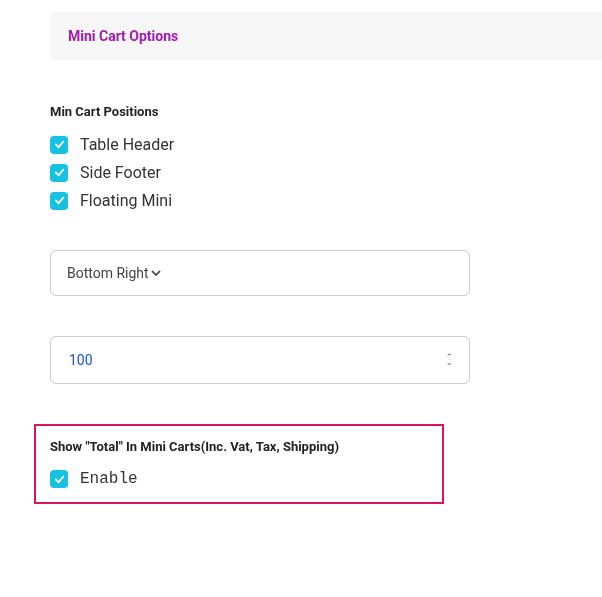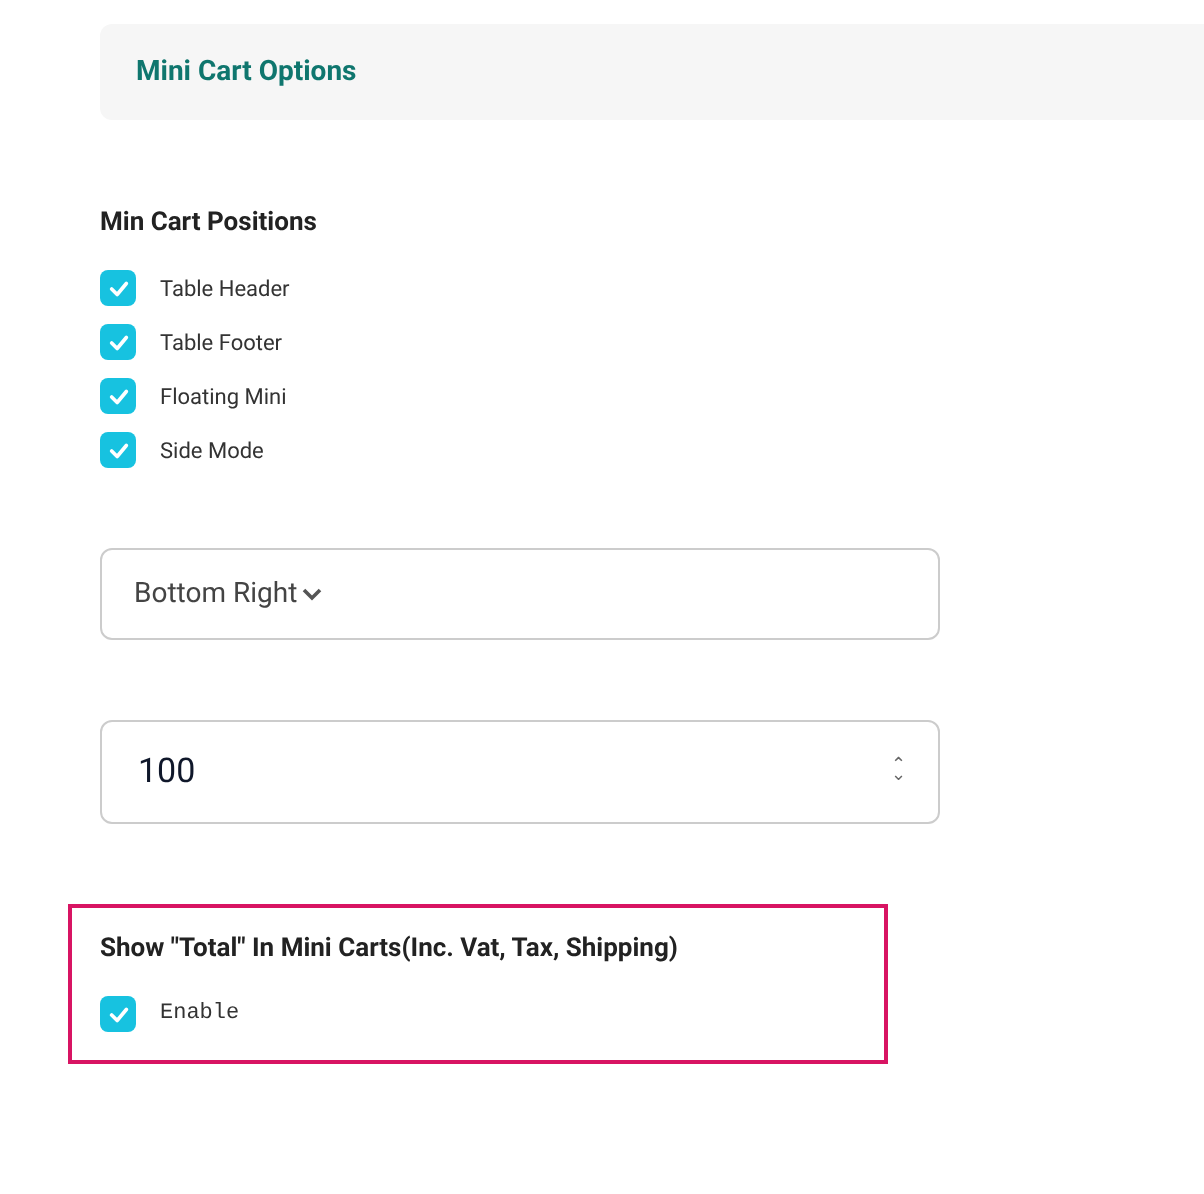--- a/index.html
+++ b/index.html
@@ -11,21 +11,21 @@
     color: #333;
     width: 602px;
   }
   .container { padding: 12px 0 20px 50px; }
   .section-header {
     background: #f6f6f6;
     border-radius: 6px 0 0 6px;
     padding: 16px 18px;
     font-weight: 700;
     font-size: 14px;
-    color: #0f766e;
+    color: #a21caf;
     margin-bottom: 44px;
     width: 552px;
   }
   .group { margin-bottom: 40px; }
   .group-label {
     font-weight: 700;
     font-size: 13px;
     color: #222;
     margin-bottom: 16px;
   }
@@ -41,21 +41,21 @@
     background: #17c2e0;
     display: flex;
     align-items: center;
     justify-content: center;
     cursor: pointer;
     flex-shrink: 0;
   }
   .checkbox svg { width: 11px; height: 11px; }
   .checkbox-label {
     margin-left: 12px;
-    font-size: 11px;
+    font-size: 16px;
     color: #333;
   }
   .select {
     width: 420px;
     border: 1px solid #ccc;
     border-radius: 6px;
     padding: 14px 16px;
     display: flex;
     align-items: center;
     cursor: pointer;
@@ -69,22 +69,22 @@
     padding: 14px 16px;
     display: flex;
     align-items: center;
     justify-content: space-between;
     font-size: 14px;
     color: #444;
   }
   .number input {
     border: none;
     outline: none;
-    font-size: 17px;
-    color: #0f172a;
+    font-size: 14px;
+    color: #1d4ed8;
     width: 100%;
     background: transparent;
     font-family: inherit;
   }
   .stepper {
     display: flex;
     flex-direction: column;
     line-height: 5px;
     font-size: 9px;
     color: #666;
@@ -118,40 +118,32 @@
       </div>
       <span class="checkbox-label">Table Header</span>
     </div>
 
     <div class="checkbox-row">
       <div class="checkbox">
         <svg viewBox="0 0 12 12">
             <path d="M2 6 L5 9 L10 3" stroke="#fff" stroke-width="2" fill="none" stroke-linecap="round" stroke-linejoin="round"></path>
           </svg>
       </div>
-      <span class="checkbox-label">Table Footer</span>
+      <span class="checkbox-label">Side Footer</span>
     </div>
 
     <div class="checkbox-row">
       <div class="checkbox">
         <svg viewBox="0 0 12 12">
             <path d="M2 6 L5 9 L10 3" stroke="#fff" stroke-width="2" fill="none" stroke-linecap="round" stroke-linejoin="round"></path>
           </svg>
       </div>
       <span class="checkbox-label">Floating Mini</span>
     </div>
 
-    <div class="checkbox-row">
-      <div class="checkbox">
-        <svg viewBox="0 0 12 12">
-            <path d="M2 6 L5 9 L10 3" stroke="#fff" stroke-width="2" fill="none" stroke-linecap="round" stroke-linejoin="round"></path>
-          </svg>
-      </div>
-      <span class="checkbox-label">Side Mode</span>
-    </div>
   </div>
 
   <div class="group">
     <div class="select">
       <span>Bottom Right</span>
       <svg width="14" height="14" viewBox="0 0 14 14">
           <path class="chevron" d="M3 5 L7 9 L11 5"></path>
         </svg>
     </div>
   </div>

